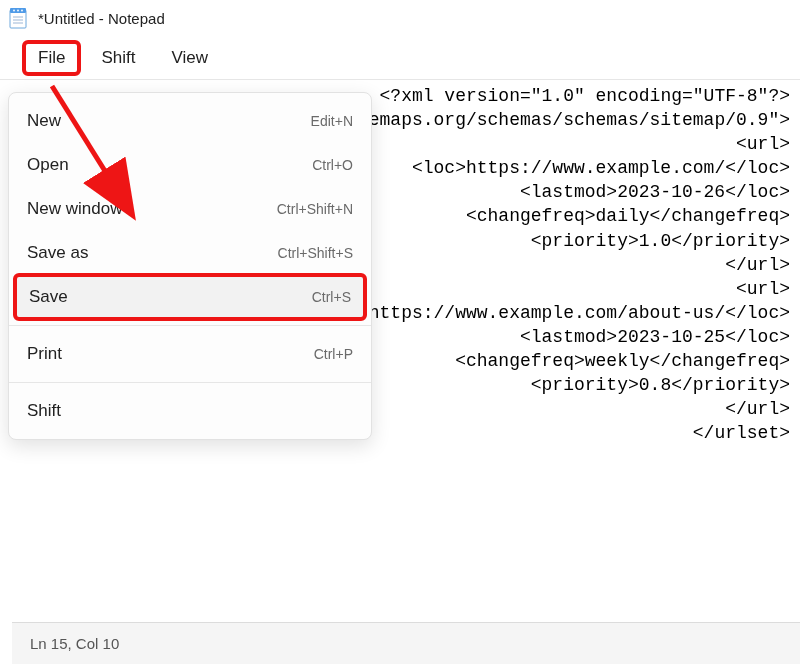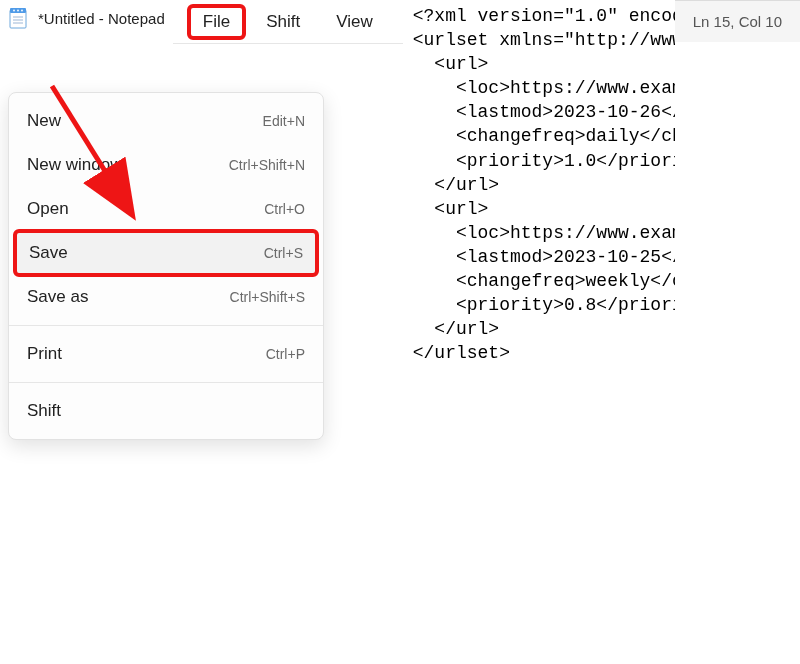--- a/index.html
+++ b/index.html
@@ -1,29 +1,29 @@
 <!DOCTYPE html>
 <html><head>
 <meta charset="utf-8">
 <style>
   * { box-sizing: border-box; margin: 0; padding: 0; }
   html, body { width: 800px; height: 664px; font-family: "Segoe UI", Arial, sans-serif; background: #fff; overflow: hidden; }
-  .window { display: flex; flex-direction: row; height: 100%; }
+  .window { display: flex; flex-direction: column; height: 100%; text-align: right; }
   .titlebar { display: flex; align-items: center; height: 36px; padding: 0 8px; gap: 10px; }
   .app-icon { width: 20px; height: 24px; position: relative; }
   .app-icon svg { display: block; }
   .title { font-size: 15px; color: #222; }
-  .menubar { display: flex; align-items: center; height: 44px; gap: 8px; padding: 0 16px; border-bottom: 1px solid #e6e6e6; position: relative; }
+  .menubar { display: flex; align-items: center; height: 44px; gap: 8px; padding: 0 24px; border-bottom: 1px solid #e6e6e6; position: relative; }
   .menu-item { padding: 6px 14px; font-size: 17px; color: #222; cursor: pointer; border-radius: 4px; position: relative; }
   .menu-item.highlighted { outline: 4px solid #ee1515; outline-offset: -2px; }
   .editor-area { flex: 1; position: relative; font-family: Consolas, "Courier New", monospace; font-size: 18px; line-height: 24.1px; color: #000; padding: 4px 10px; white-space: pre; overflow: hidden; }
   .content-line { white-space: pre; }
-  .statusbar { height: 42px; border-top: 1px solid #dcdcdc; background: #f5f5f5; display: flex; align-items: center; padding: 0 18px; font-size: 15px; color: #555; }
+  .statusbar { height: 42px; border-top: 1px solid #dcdcdc; background: #f5f5f5; display: flex; align-items: center; padding: 0 18px; font-size: 15px; color: #555; margin-left: 12px; }
   
-  .dropdown { position: absolute; left: 8px; top: 92px; width: 316px; background: #fdfdfd; border: 1px solid #e2e2e2; border-radius: 8px; box-shadow: 0 6px 20px rgba(0,0,0,0.12); padding: 6px 0; z-index: 10; }
+  .dropdown { position: absolute; left: 8px; top: 92px; width: 364px; background: #fdfdfd; border: 1px solid #e2e2e2; border-radius: 8px; box-shadow: 0 6px 20px rgba(0,0,0,0.12); padding: 6px 0; z-index: 10; }
   .dd-item { display: flex; justify-content: space-between; align-items: center; padding: 12px 18px; font-size: 17px; color: #222; cursor: pointer; }
   .dd-item .shortcut { font-size: 14px; color: #6a6a6a; }
   .dd-item.hovered-outline { outline: 4px solid #ee1515; outline-offset: -2px; border-radius: 4px; margin: 0 6px; padding: 12px 14px; background: #f2f2f2; }
   .dd-sep { height: 1px; background: #e6e6e6; margin: 6px 0; }
   
   .arrow-svg { position: absolute; left: 0; top: 0; pointer-events: none; z-index: 20; }
 </style>
 </head>
 <body>
 
@@ -57,34 +57,34 @@
     <span>Ln 15, Col 10</span>
   </div>
 </div>
 
 <div class="dropdown">
   <div class="dd-item">
     <span>New</span>
     <span class="shortcut">Edit+N</span>
   </div>
   <div class="dd-item">
+    <span>Open</span>
+    <span class="shortcut">Ctrl+O</span>
+  </div>
+  <div class="dd-item">
     <span>New window</span>
     <span class="shortcut">Ctrl+Shift+N</span>
   </div>
   <div class="dd-item">
-    <span>Open</span>
-    <span class="shortcut">Ctrl+O</span>
+    <span>Save as</span>
+    <span class="shortcut">Ctrl+Shift+S</span>
   </div>
   <div class="dd-item hovered-outline">
     <span>Save</span>
     <span class="shortcut">Ctrl+S</span>
-  </div>
-  <div class="dd-item">
-    <span>Save as</span>
-    <span class="shortcut">Ctrl+Shift+S</span>
   </div>
   <div class="dd-sep"></div>
   <div class="dd-item">
     <span>Print</span>
     <span class="shortcut">Ctrl+P</span>
   </div>
   <div class="dd-sep"></div>
   <div class="dd-item">
     <span>Shift</span>
     <span class="shortcut"></span>

